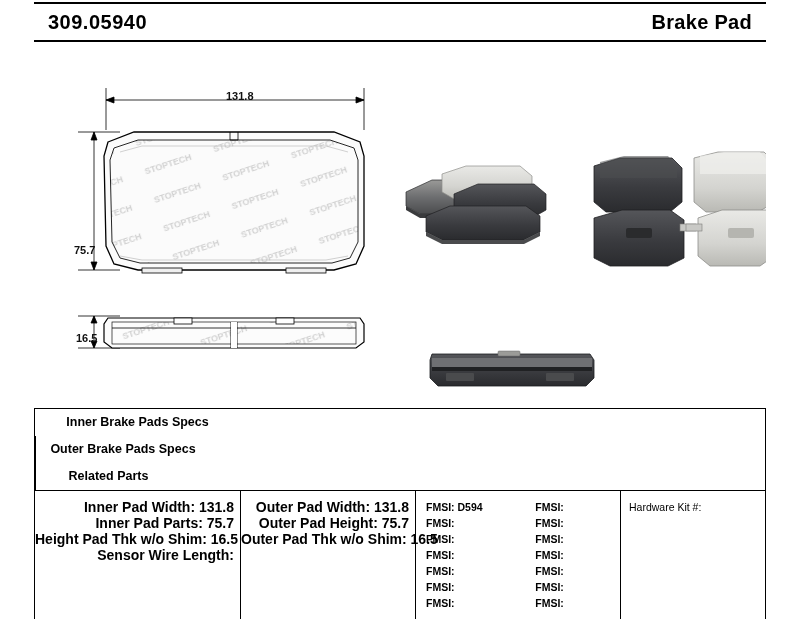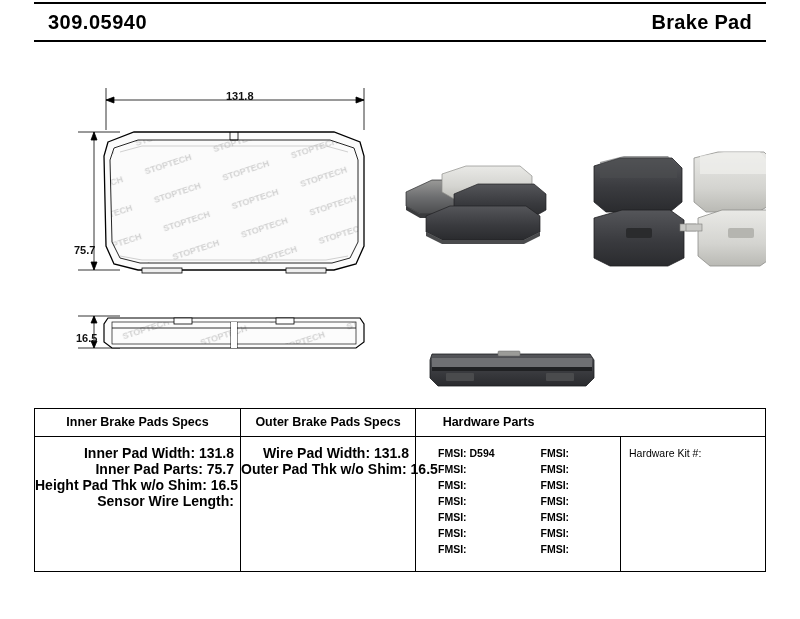--- a/index.html
+++ b/index.html
@@ -68,20 +68,21 @@
   .spec-table {
     position: absolute;
     left: 34px; top: 408px;
     width: 732px;
     border: 1.5px solid #000;
     box-sizing: border-box;
   }
   .spec-head {
     display: flex;
     border-bottom: 1.5px solid #000;
+    flex-direction: column;
   }
   .spec-body {
     display: flex;
   }
   .col {
     box-sizing: border-box;
   }
   .col-1 { width: 205px; }
   .col-2 { width: 175px; border-left: 1.5px solid #000; }
   .col-3 { width: 205px; border-left: 1.5px solid #000; }
@@ -108,21 +109,21 @@
   }
   .kv .val { font-weight: bold; }
 
   .fmsi-row {
     display: flex;
     font-size: 10.5px;
     font-weight: bold;
     line-height: 16px;
     padding-left: 10px;
   }
-  .fmsi-cell-left { width: 116px; margin-left: 12px; }
+  .fmsi-cell-left { width: 116px; }
   .fmsi-cell-right { width: 90px; }
 
   .related-line {
     font-size: 10.5px;
     font-weight: normal;
     padding-left: 8px;
     line-height: 16px;
   }
 
   
@@ -280,21 +281,21 @@
         <rect x="412" y="303" width="28" height="8" rx="1" fill="#4a4b4d"></rect>
         <rect x="512" y="303" width="28" height="8" rx="1" fill="#4a4b4d"></rect>
       </g>
     </svg>
   </div>
 
   <div class="spec-table">
     <div class="spec-head">
       <div class="col col-1 col-head">Inner Brake Pads Specs</div>
       <div class="col col-2 col-head">Outer Brake Pads Specs</div>
-      <div class="col col-4 col-head">Hardware Parts</div>
+      <div class="col col-4 col-head">Related Parts</div>
     </div>
     <div class="spec-body">
 
       <div class="col col-1 col-body">
         <div class="kv">
           <span>Inner Pad Width:</span>
           <span class="val">131.8</span>
         </div>
         <div class="kv">
           <span>Inner Pad Parts:</span>
@@ -305,22 +306,26 @@
           <span class="val">16.5</span>
         </div>
         <div class="kv">
           <span>Sensor Wire Length:</span>
           <span class="val"></span>
         </div>
       </div>
 
       <div class="col col-2 col-body">
         <div class="kv">
-          <span>Wire Pad Width:</span>
+          <span>Outer Pad Width:</span>
           <span class="val">131.8</span>
+        </div>
+        <div class="kv">
+          <span>Outer Pad Height:</span>
+          <span class="val">75.7</span>
         </div>
         <div class="kv">
           <span>Outer Pad Thk w/o Shim:</span>
           <span class="val">16.5</span>
         </div>
       </div>
 
       <div class="col col-3 col-body">
         <div class="fmsi-row">
           <span class="fmsi-cell-left">

